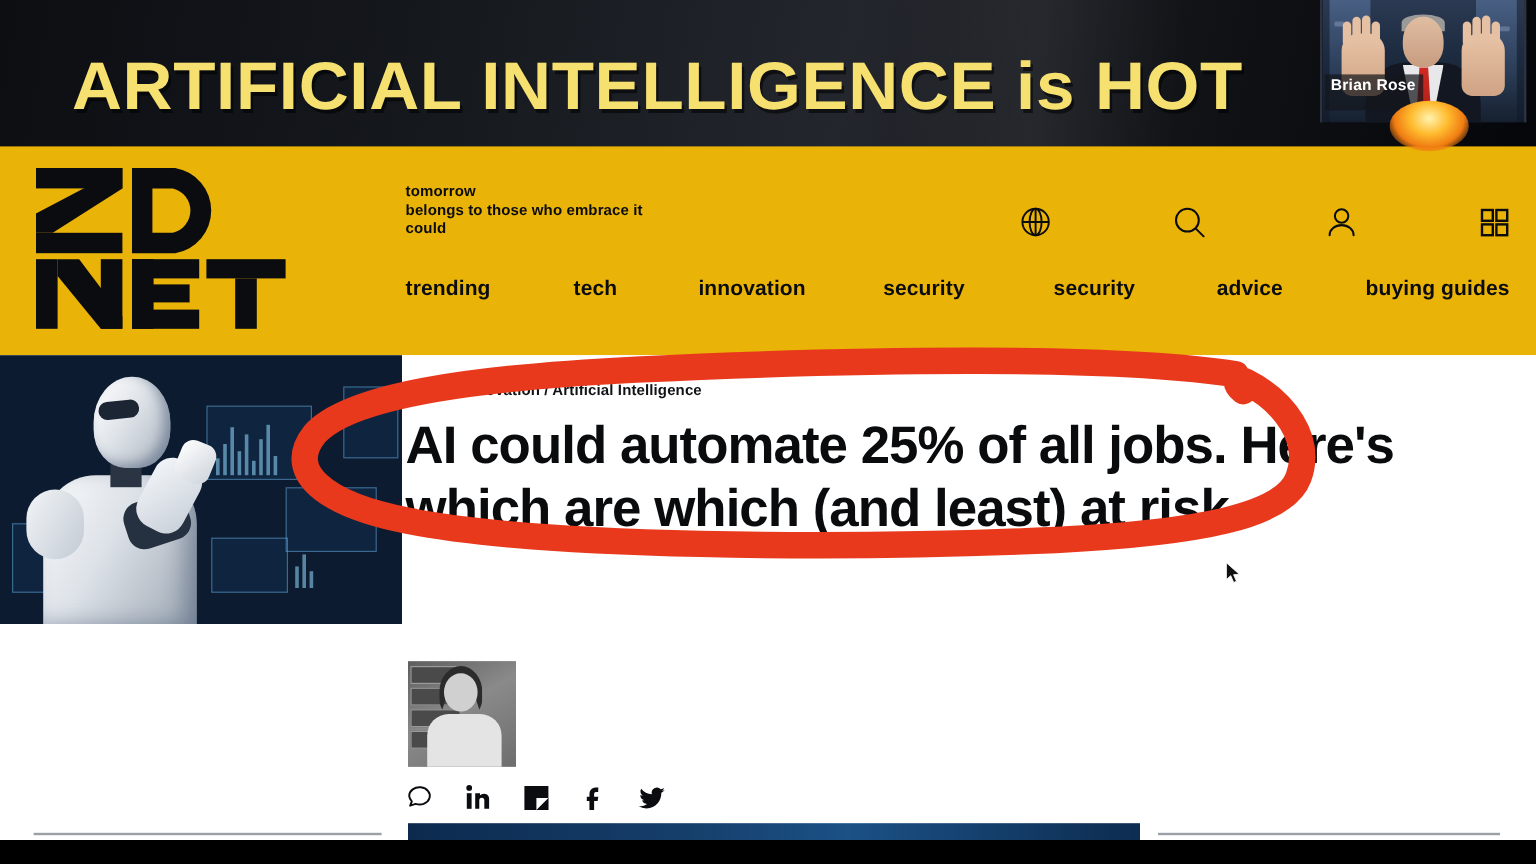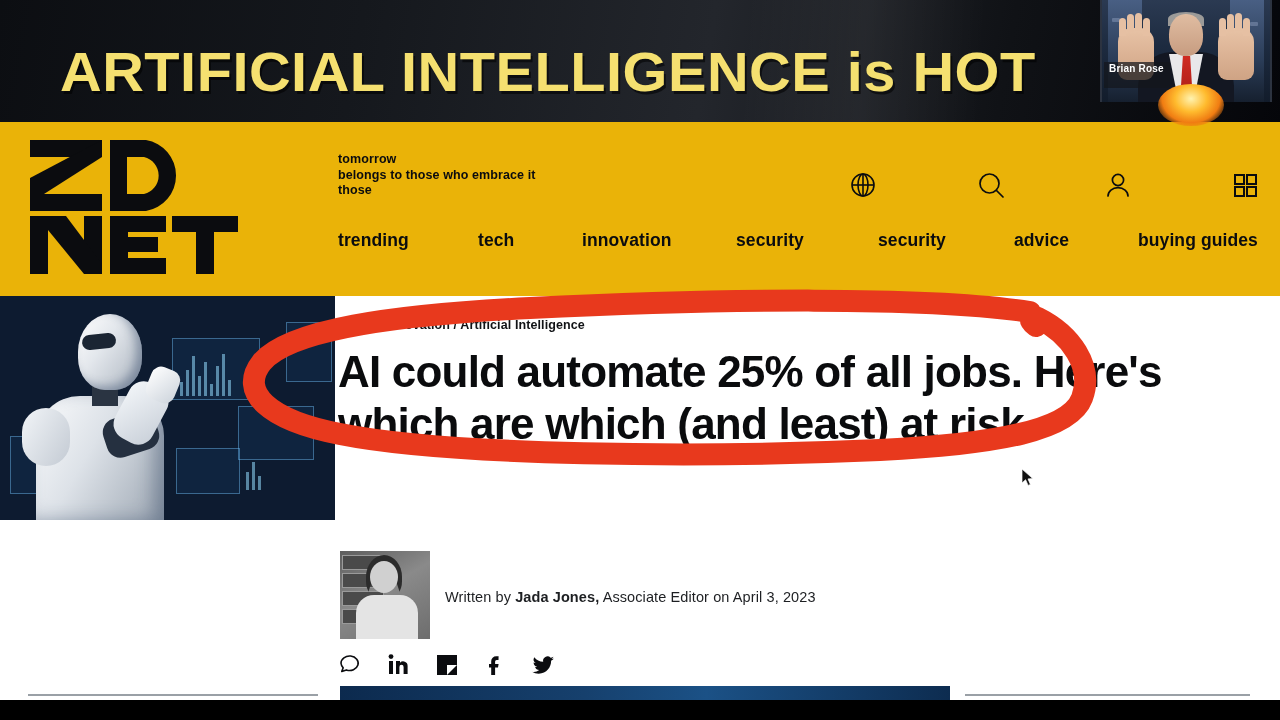--- a/index.html
+++ b/index.html
@@ -143,21 +143,21 @@
     background: #e6c0a3;
     border-radius: 4px 4px 0 0;
   }
   .pip-name {
     position: absolute;
     left: 2px;
     top: 62px;
     padding: 1px 6px 14px 5px;
     background: rgba(20,22,28,0.72);
     color: #ffffff;
-    font-size: 10px;
+    font-size: 13px;
     font-family: "Liberation Sans", sans-serif;
     font-weight: bold;
     letter-spacing: 0.2px;
     white-space: nowrap;
   }
   .pip-flame {
     position: absolute;
     right: 56px;
     top: 84px;
     width: 66px;
@@ -543,21 +543,21 @@
 
           <rect x="144" y="78" width="66" height="16"></rect>
           <rect x="168" y="94" width="18" height="42"></rect>
         </g>
       </svg>
     </div>
 
     <div class="tagline">
       <div>tomorrow</div>
       <div>belongs to those who embrace it</div>
-      <div>those</div>
+      <div>could</div>
     </div>
 
     <div class="header-icons">
       <div class="hicon" style="left:6px;">
         <svg width="34" height="34" viewBox="0 0 34 34" fill="none" stroke="#0b0c0f" stroke-width="1.6">
           <circle cx="17" cy="17" r="11"></circle>
           <ellipse cx="17" cy="17" rx="5" ry="11"></ellipse>
           <line x1="6" y1="17" x2="28" y2="17"></line>
           <line x1="17" y1="6" x2="17" y2="28"></line>
         </svg>
@@ -638,27 +638,20 @@
       <div class="author-photo">
         <div class="ap-bg"></div>
         <div class="ap-shelf" style="top:4px;"></div>
         <div class="ap-shelf" style="top:22px;"></div>
         <div class="ap-shelf" style="top:40px;"></div>
         <div class="ap-shelf" style="top:58px;"></div>
         <div class="ap-body"></div>
         <div class="ap-hair"></div>
         <div class="ap-head"></div>
       </div>
-      <div class="byline-text">
-        <span>Written by</span>
-        <span class="author">Jada Jones,</span>
-        <span>Associate Editor</span>
-        <span>on</span>
-        <span>April 3, 2023</span>
-      </div>
     </div>
 
     <div class="social-row">
       <div class="sicon" style="left:0px;">
         <svg width="26" height="26" viewBox="0 0 26 26" fill="none" stroke="#0b0c0f" stroke-width="1.6">
           <path d="M3 11.2 a8.6 7.2 0 1 1 5.4 6.7 l-4.6 1.5 1.4 -3.6 a7.2 7.2 0 0 1 -2.2 -4.6 z" stroke-linejoin="round"></path>
         </svg>
       </div>
       <div class="sicon" style="left:48px;">
         <svg width="26" height="26" viewBox="0 0 26 26" fill="#0b0c0f">

